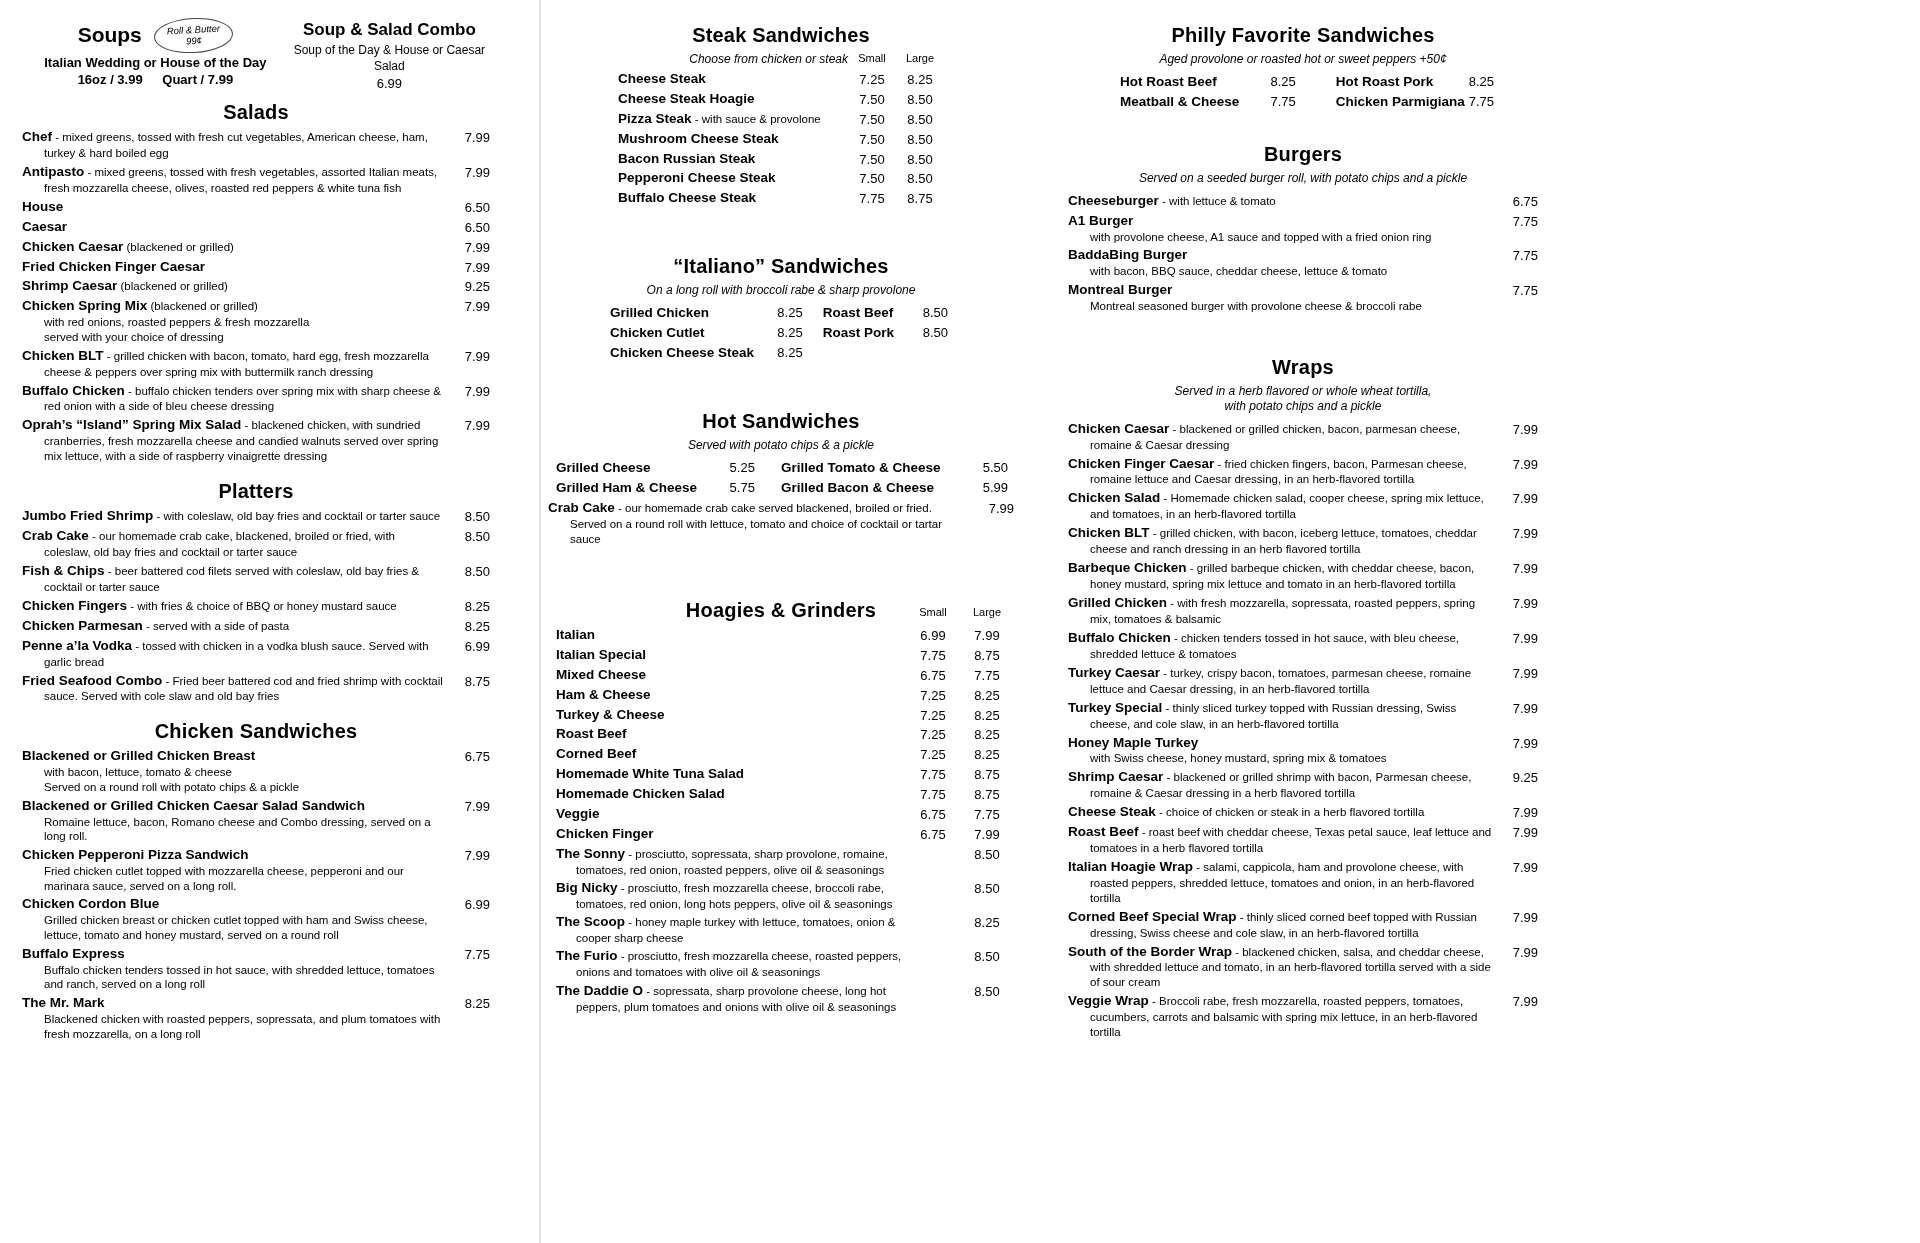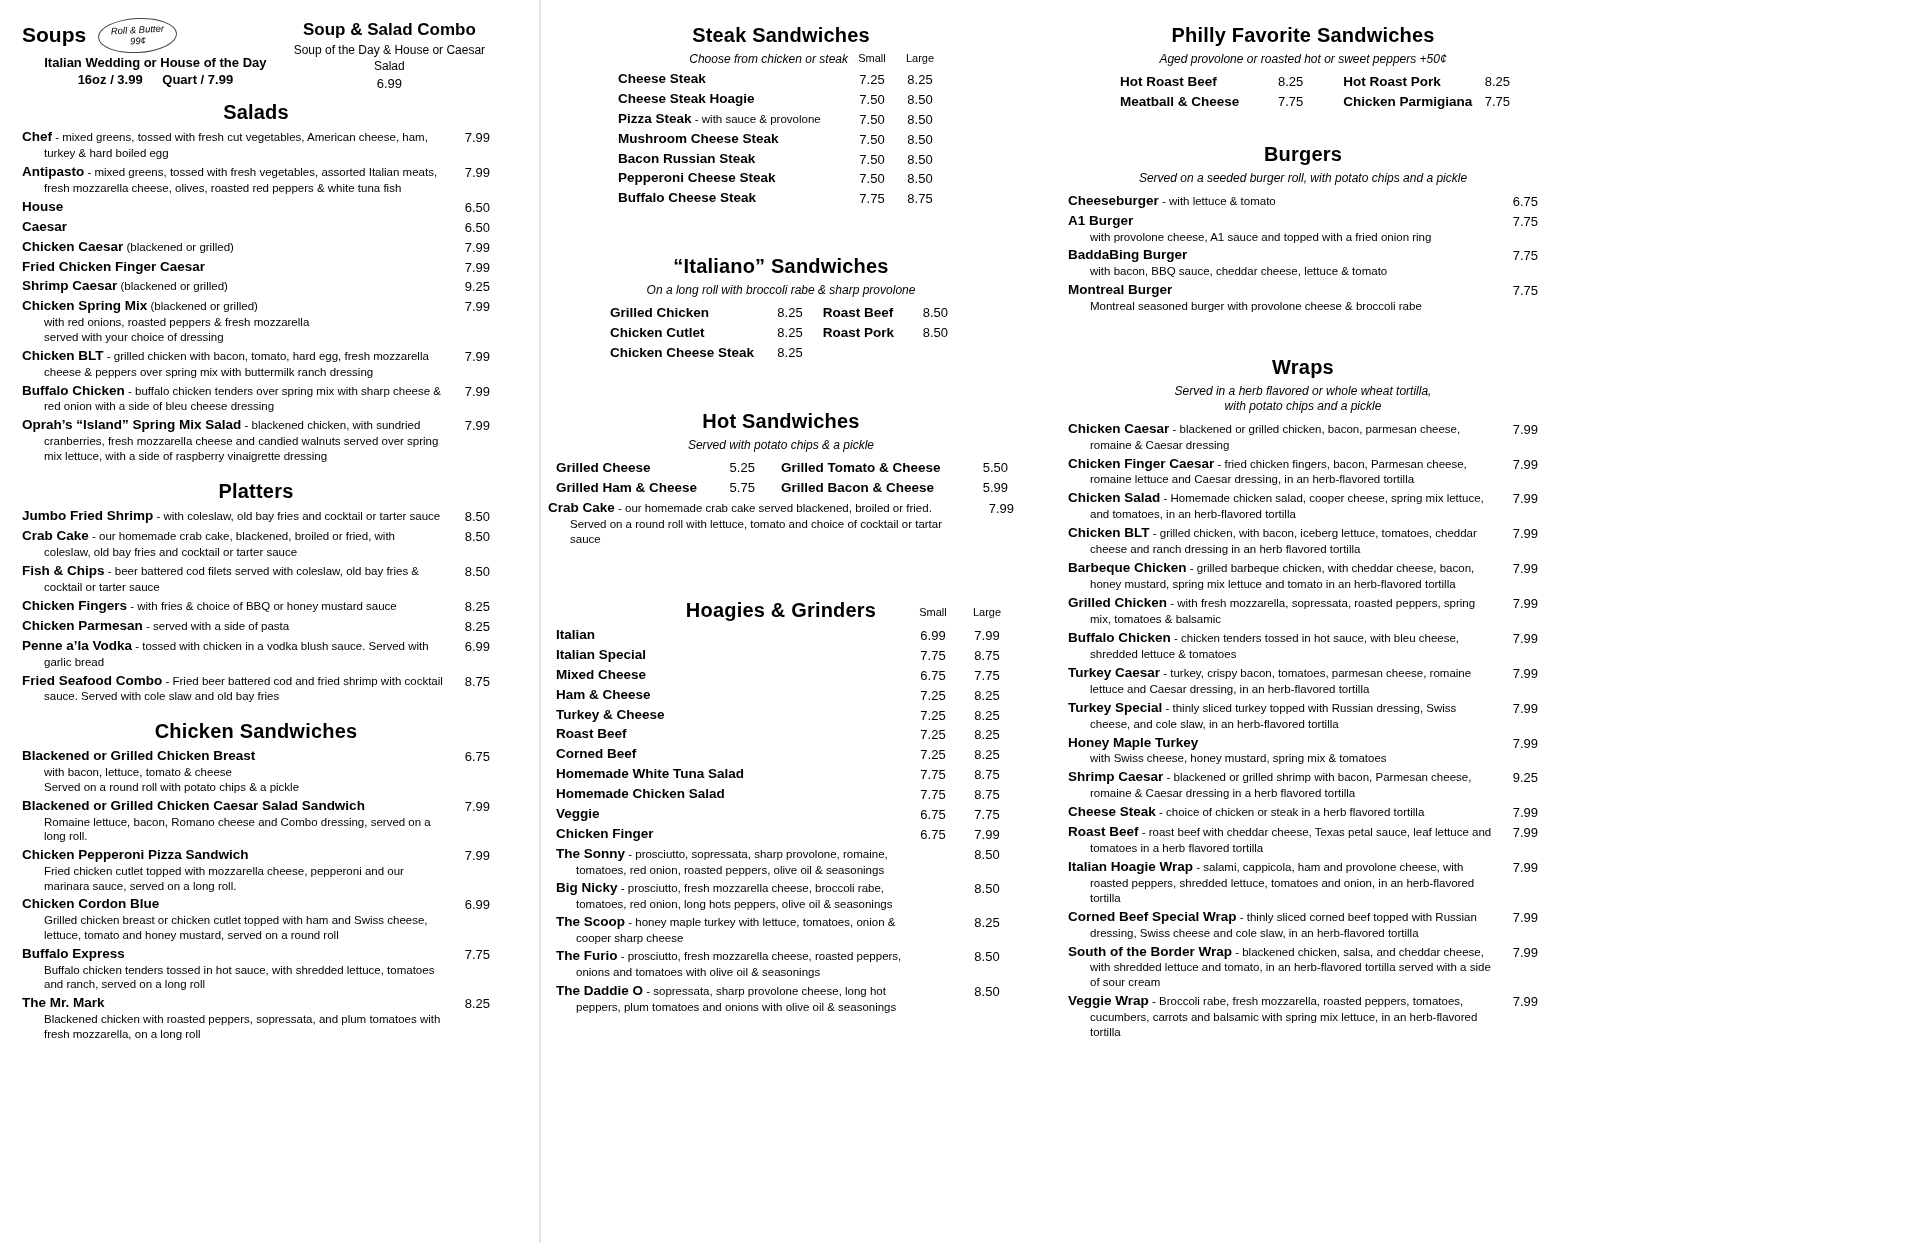--- a/index.html
+++ b/index.html
@@ -49,29 +49,29 @@
   .pcell .pp{font-size:13px}
 
   .it-rows{margin:0 66px 0 62px}
   .it-rows .pcell.l{width:57%;padding-right:6px}
   .it-rows .pcell.r{flex:1;margin-left:14px}
 
   .hot-rows{margin:0 6px 0 8px}
   .hot-rows .pcell.l{width:44%}
   .hot-rows .pcell.r{flex:1;margin-left:26px}
 
-  .ph-rows{margin:0 28px 0 52px}
+  .ph-rows{margin:0 44px 0 52px}
   .ph-rows .pcell.l{width:47%}
   .ph-rows .pcell.r{flex:1;margin-left:40px}
 
   
   .hdr2{display:flex;margin-bottom:10px}
   .soups-block{width:57%;text-align:center}
   .combo-block{flex:1;text-align:center}
-  .soups-title-row{display:flex;align-items:center;margin-bottom:2px}
+  .soups-title-row{display:flex;align-items:center;justify-content:center;margin-bottom:2px}
   .h1{font-size:21px;font-weight:700}
   .badge{display:inline-block;border:1.5px solid #444;border-radius:50%;padding:5px 12px;font-size:9.5px;
          font-style:italic;line-height:1.2;margin-left:12px;text-align:center;transform:rotate(-3deg)}
   .soups-line{font-size:13px;font-weight:700;line-height:1.3}
   .soups-sizes{font-size:13px;font-weight:700}
   .soups-sizes span{margin:0 8px}
   .combo-title{font-size:17px;font-weight:700;margin-bottom:3px;margin-top:2px}
   .combo-desc{font-size:12px;line-height:1.3}
   .combo-price{font-size:13px;margin-top:2px}
 

